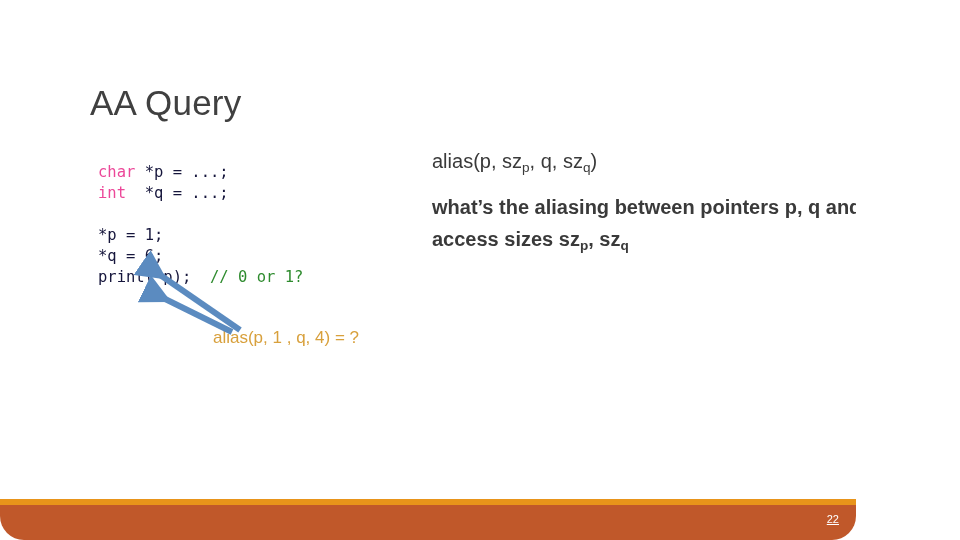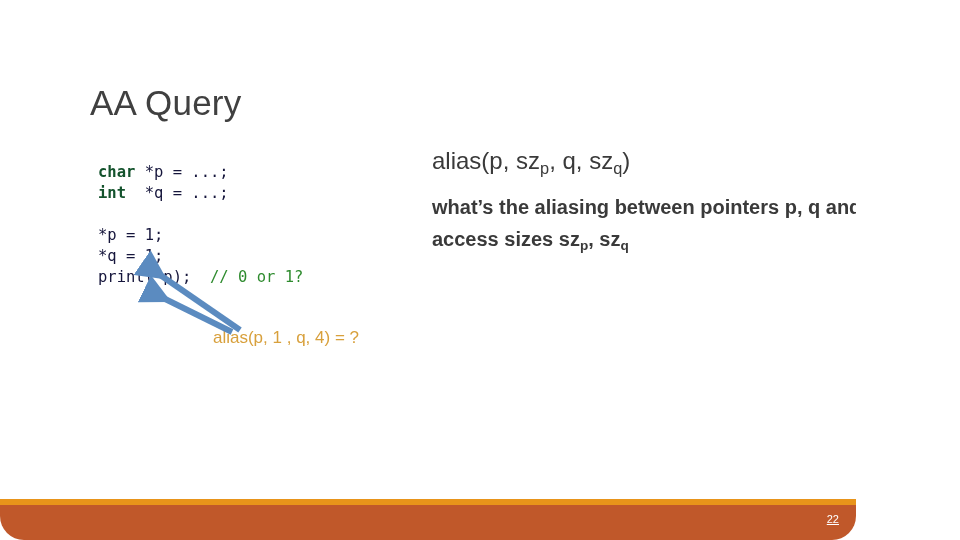--- a/index.html
+++ b/index.html
@@ -36,21 +36,21 @@
   #code {
     position: absolute;
     left: 98px;
     top: 162px;
     font-family: "DejaVu Sans Mono", "Liberation Mono", monospace;
     font-size: 15.5px;
     line-height: 21px;
     color: #16163c;
     white-space: pre;
   }
-  #code .kw { color: #14532d; font-weight: bold; }
+  #code .kw { color: #ec4899; }
   #code .cmt { color: #2e8b2e; margin-top: 43px; }
   #code .blank { display: block; height: 21px; }
 
   
   #alias-annotation {
     position: absolute;
     left: 213px;
     top: 328px;
     font-family: "Liberation Sans", sans-serif;
     font-size: 17px;
@@ -71,21 +71,21 @@
   
   #right-col {
     position: absolute;
     left: 432px;
     top: 148px;
     width: 495px;
     font-family: "Liberation Sans", sans-serif;
     color: #3a3a3a;
   }
   #right-col .line-sig {
-    font-size: 24px;
+    font-size: 20px;
     line-height: 26px;
     white-space: nowrap;
   }
   #right-col .line-desc {
     margin-top: 17px;
     font-size: 20px;
     line-height: 32px;
     font-weight: bold;
   }
   sub {
@@ -124,21 +124,21 @@
 </head>
 <body>
 
 <div id="slide">
 
   <div id="title">AA Query</div>
 
   <div id="code"><span class="kw">char</span><span> *p = ...;</span>
 <span class="kw">int </span><span> *q = ...;</span>
 <span class="blank"></span><span>*p = 1;</span>
-<span>*q = 1;</span>
+<span>*q = 6;</span>
 <span>print(*p);</span>  <span class="cmt">// 0 or 1?</span></div>
 
   <div id="alias-annotation">alias(p, 1 , q, 4) = ?</div>
 
   <svg id="arrows" viewBox="0 0 960 540" width="960" height="540">
     <defs>
       <marker id="ah" markerWidth="5" markerHeight="5" refX="3.4" refY="2.5" orient="auto" markerUnits="strokeWidth">
         <path d="M5,0 L5,5 L0,2.5 z" fill="#5b8bc0"></path>
       </marker>
     </defs>

